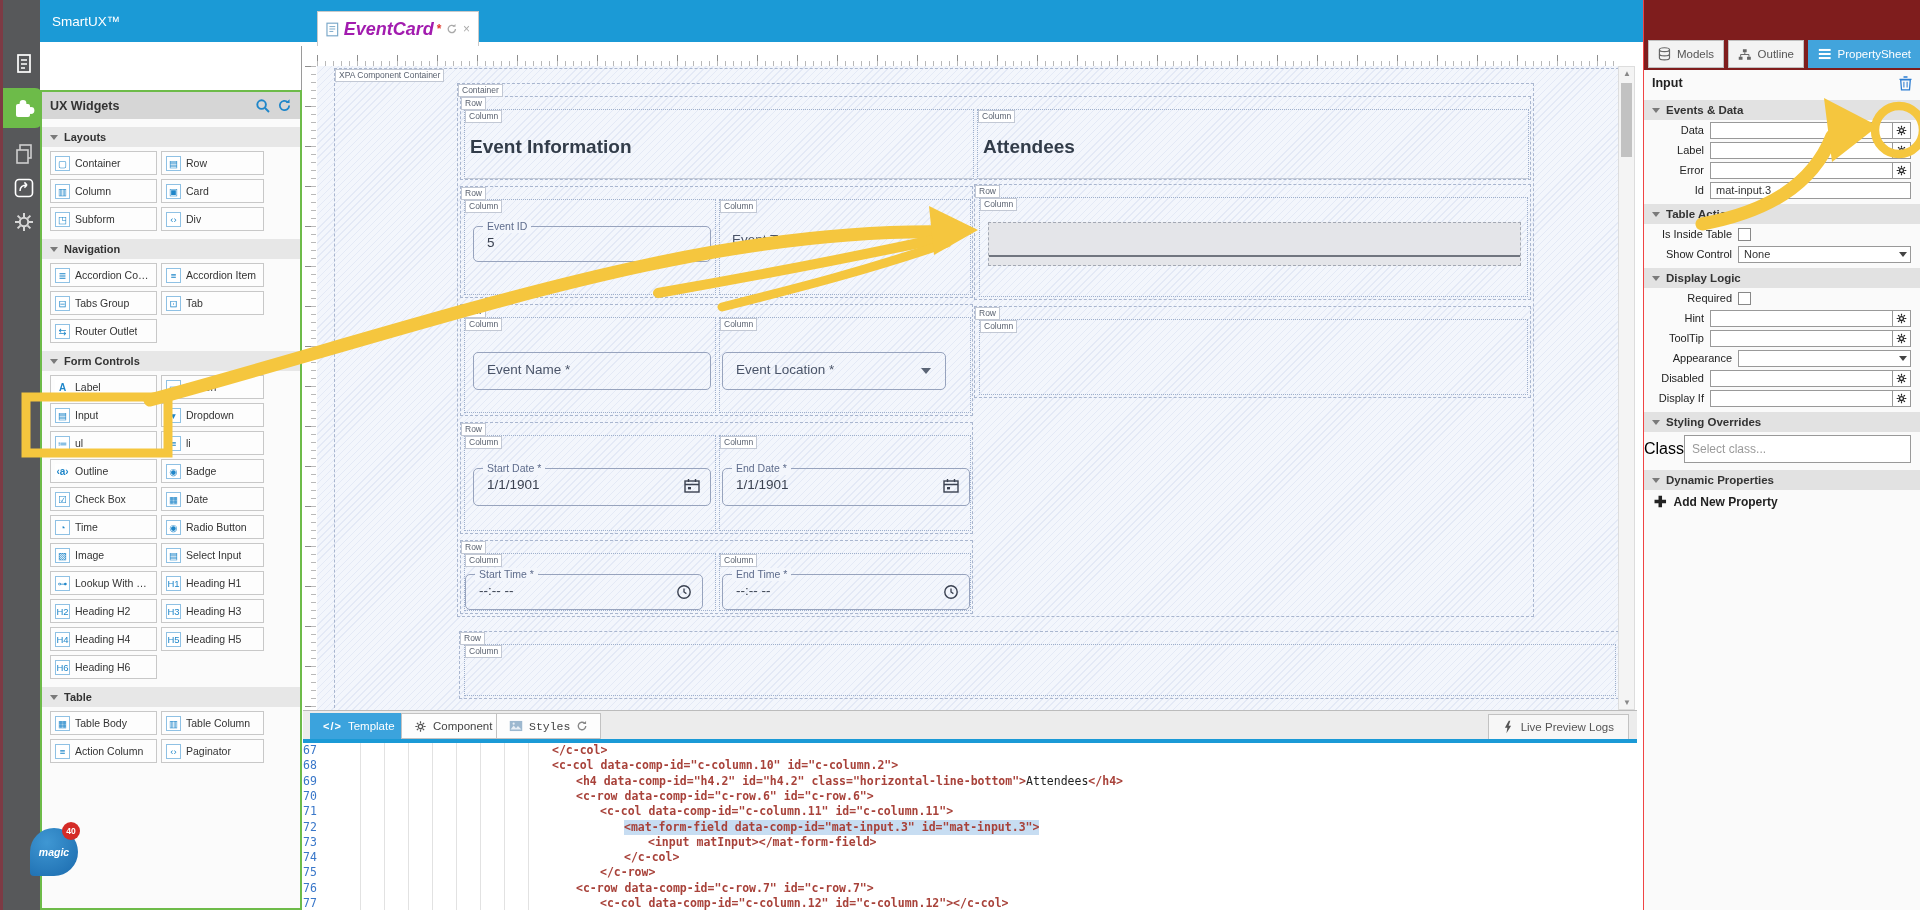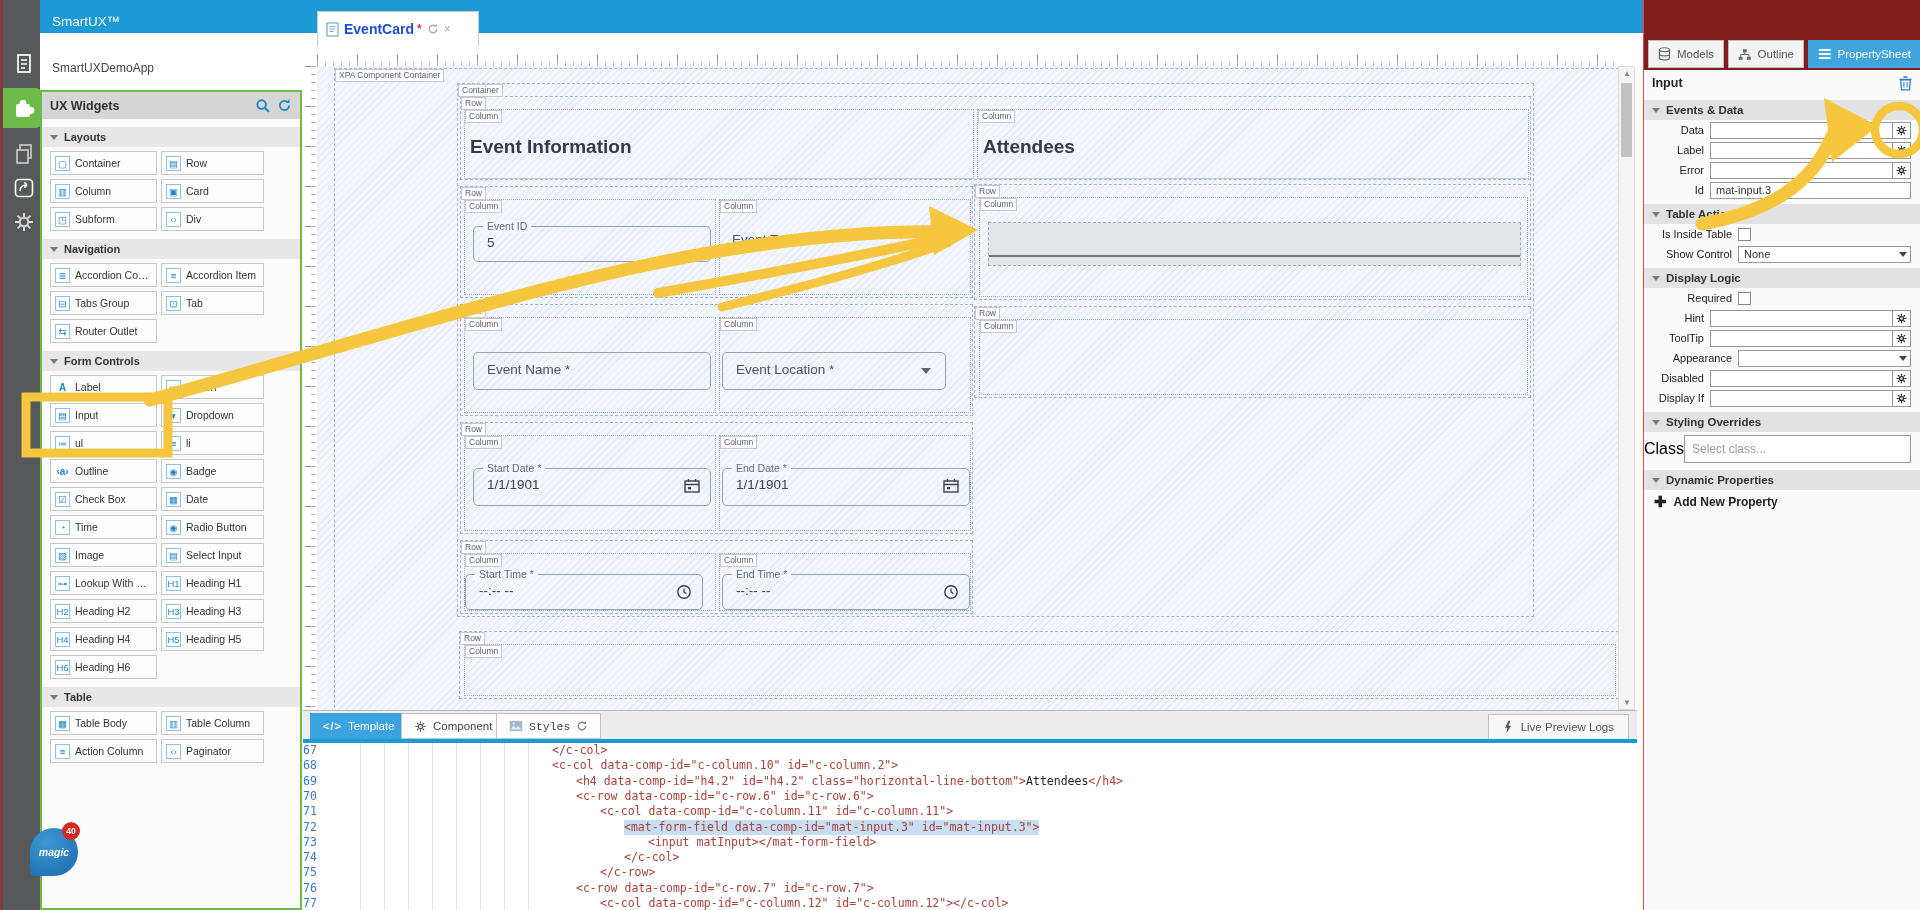--- a/index.html
+++ b/index.html
@@ -2,24 +2,24 @@
 <html><head>
 <meta charset="utf-8">
 <style>
   html,body{margin:0;padding:0;background:#ddd;font-family:"Liberation Sans",sans-serif;}
   #app{position:relative;width:1920px;height:910px;background:#fff;overflow:hidden;font-family:"Liberation Sans",sans-serif;}
   
   #rail{position:absolute;left:0;top:0;width:40px;height:910px;background:#57585a;border-left:3px solid #7d3a44;box-sizing:border-box;}
   .rail-ic{position:absolute;left:9px;width:24px;height:24px;}
   #rail-active{position:absolute;left:0;top:88px;width:40px;height:40px;background:#6dbb49;border-radius:0 8px 8px 0;}
   
-  #topbar{position:absolute;left:40px;top:0;width:1880px;height:33px;background:#1b9ad6;}
+  #topbar{position:absolute;left:40px;top:0;width:1880px;height:42px;background:#1b9ad6;}
   #brand{position:absolute;left:12px;top:14px;color:#fff;font-size:13.5px;}
   #evtab{position:absolute;left:277px;top:11px;width:162px;height:35px;background:#fff;border:1px solid #c9c9c9;border-bottom:none;box-sizing:border-box;display:flex;align-items:center;padding:0 8px;gap:5px;}
-  #evtab .tname{font-size:14px;color:#1d4ed8;font-weight:bold;}
+  #evtab .tname{font-size:18px;color:#a21caf;font-weight:bold;font-style:italic;}
   #evtab .dirty{color:#e03a2f;font-size:12px;font-weight:bold;margin-left:-2px;}
   .tb-btn{position:absolute;top:4px;height:38px;display:flex;align-items:center;justify-content:center;}
   .tb-lite{background:#54b0de;}
   #btn-code{left:1660px;width:40px;}
   #btn-expand{left:1702px;width:40px;}
   #btn-share{left:1744px;width:38px;}
   #btn-monitor{left:1784px;width:38px;}
   #btn-save{position:absolute;left:1824px;top:4px;width:56px;height:38px;background:#6eba44;color:#fff;display:flex;align-items:center;justify-content:center;font-size:12.5px;font-weight:bold;}
   .codeg{color:#fff;font-weight:bold;font-size:12.5px;letter-spacing:1px;}
   
@@ -69,21 +69,21 @@
   #ed-tabbar{position:absolute;left:0;top:0;width:100%;height:28px;background:#ececec;}
   .ed-tab{position:absolute;top:2px;height:26px;display:flex;align-items:center;gap:6px;padding:0 12px;border:1px solid #c2c2c2;box-sizing:border-box;background:#fdfdfd;font-size:11.5px;color:#444;}
   .ed-tab.active{background:#3ba3dd;color:#fff;border-color:#3ba3dd;}
   #ed-blue{position:absolute;left:0;top:28px;width:100%;height:4px;background:#1b9ad6;}
   #logs-btn{position:absolute;right:8px;top:3px;height:24px;border:1px solid #c2c2c2;background:#f7f7f7;display:flex;align-items:center;gap:8px;padding:0 14px;font-size:11.5px;color:#555;}
   #code{position:absolute;left:0;top:32px;width:100%;height:168px;background:#fff;font-family:"DejaVu Sans Mono",monospace;font-size:11.5px;}
   .guide{position:absolute;top:0;bottom:0;width:1px;background:#e2e2e2;}
   .code-ln{position:absolute;left:0;width:100%;height:15.3px;line-height:15.3px;}
   .code-ln .num{position:absolute;left:0;width:46px;text-align:left;color:#3977c9;}
   .code-ln .toks{position:absolute;top:0;white-space:pre;}
-  .tok-r{color:#a8423a;}
+  .tok-r{color:#a8423a;font-weight:bold;}
   .tok-b{color:#222;}
   .hl{background:#c7ddf2;}
   
   #rpanel{position:absolute;left:1643px;top:0;width:290px;height:910px;background:#7f1d1d;border-left:1px solid #ef4444;box-sizing:border-box;}
   #rtabs{position:absolute;left:0;top:40px;width:277px;height:28px;}
   .rtab{position:absolute;top:0;height:28px;display:flex;align-items:center;gap:6px;padding:0 9px;border:1px solid #bfbfbf;box-sizing:border-box;background:#f3f3f3;font-size:11.5px;color:#555;overflow:hidden;white-space:nowrap;}
   .rtab.active{background:#42a4dc;color:#fff;border-color:#42a4dc;}
   #rbody{position:absolute;left:0;top:70px;width:277px;bottom:0;background:#fafafa;}
   #rtitle{height:26px;display:flex;align-items:center;padding:0 8px;font-size:12.5px;font-weight:bold;color:#222;}
   #rtitle .sp{flex:1;}
@@ -167,21 +167,20 @@
     <div class="tb-btn" id="btn-monitor">
       <svg width="19" height="19" viewBox="0 0 24 24">
           <rect x="3" y="4.5" width="18" height="12" rx="1.5" fill="none" stroke="#fff" stroke-width="1.8"></rect>
           <path d="M9 19.5h6" stroke="#fff" stroke-width="1.8"></path>
         </svg>
     </div>
     <div id="btn-save">Save</div>
   </div>
 
   <div id="lpanel">
-    <div id="appname">SmartUXDemoApp</div>
     <div id="wpanel">
       <div id="whead">
         <span class="wt">UX Widgets</span>
         <svg width="16" height="16" viewBox="0 0 16 16">
             <circle cx="6.6" cy="6.6" r="4.3" fill="none" stroke="#1f86c9" stroke-width="1.9"></circle>
             <path d="M10 10l4 4" stroke="#1f86c9" stroke-width="1.9"></path>
           </svg>
         <svg width="15" height="15" viewBox="0 0 16 16" style="margin-left:6px">
             <path d="M13 8a5 5 0 1 1-1.5-3.6" fill="none" stroke="#1f86c9" stroke-width="1.9"></path>
             <path d="M13.4 1.2v4.2H9.2z" fill="#1f86c9"></path>

